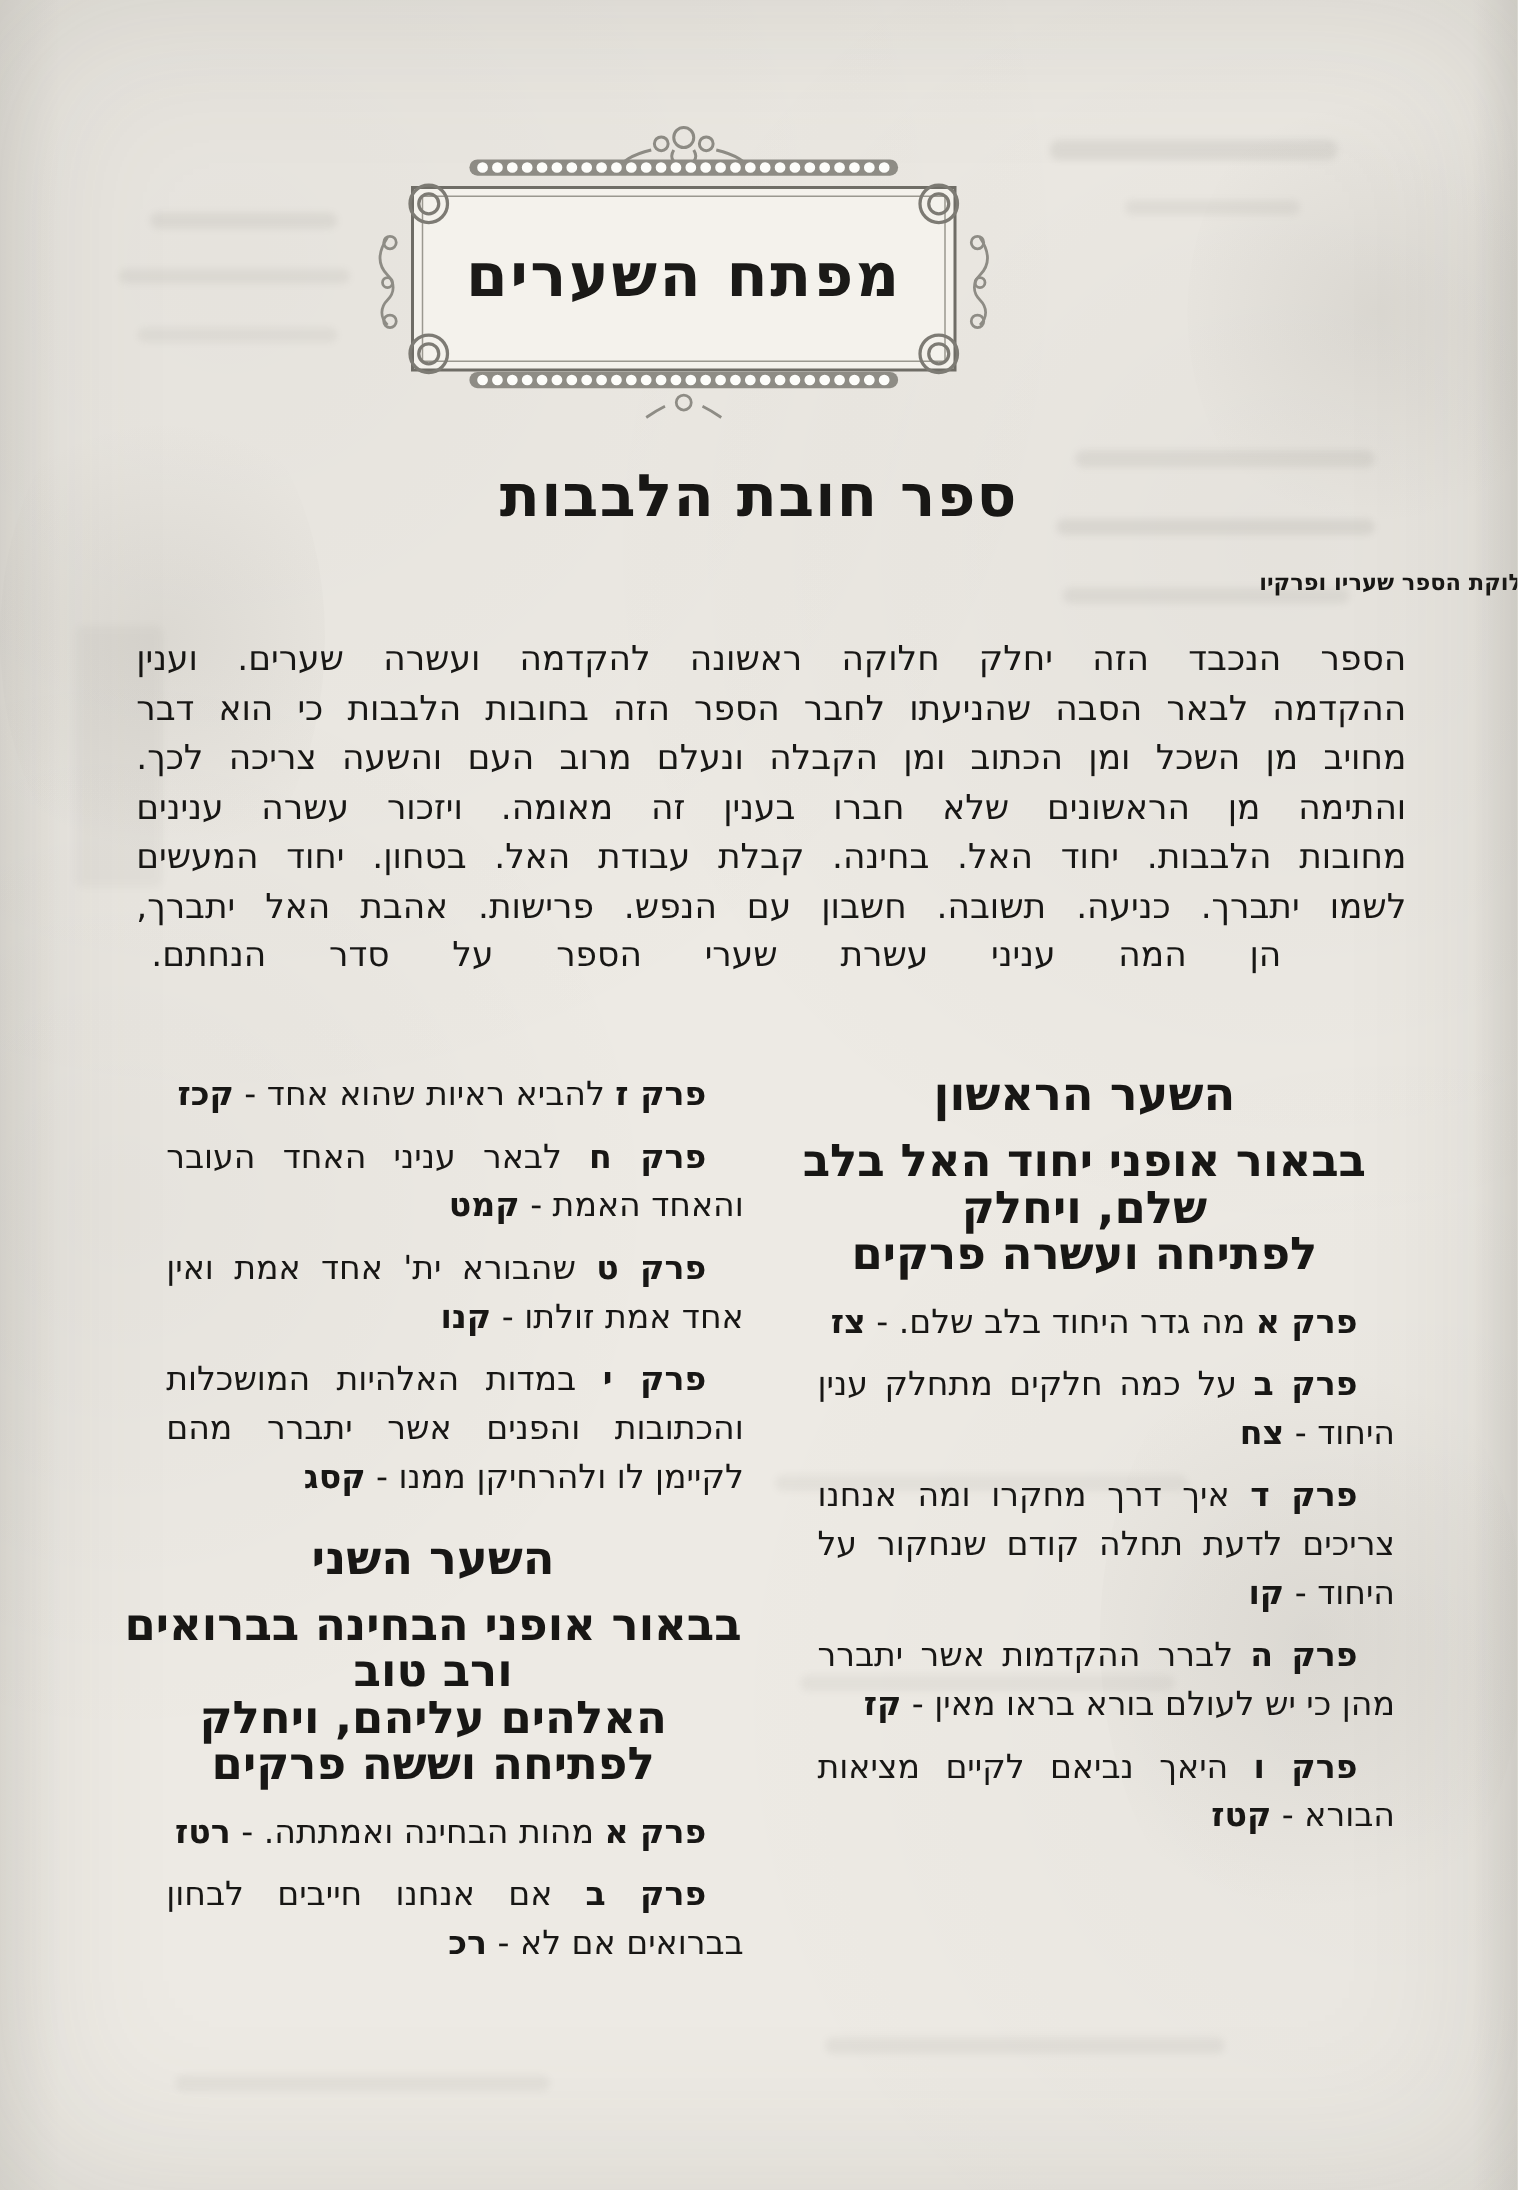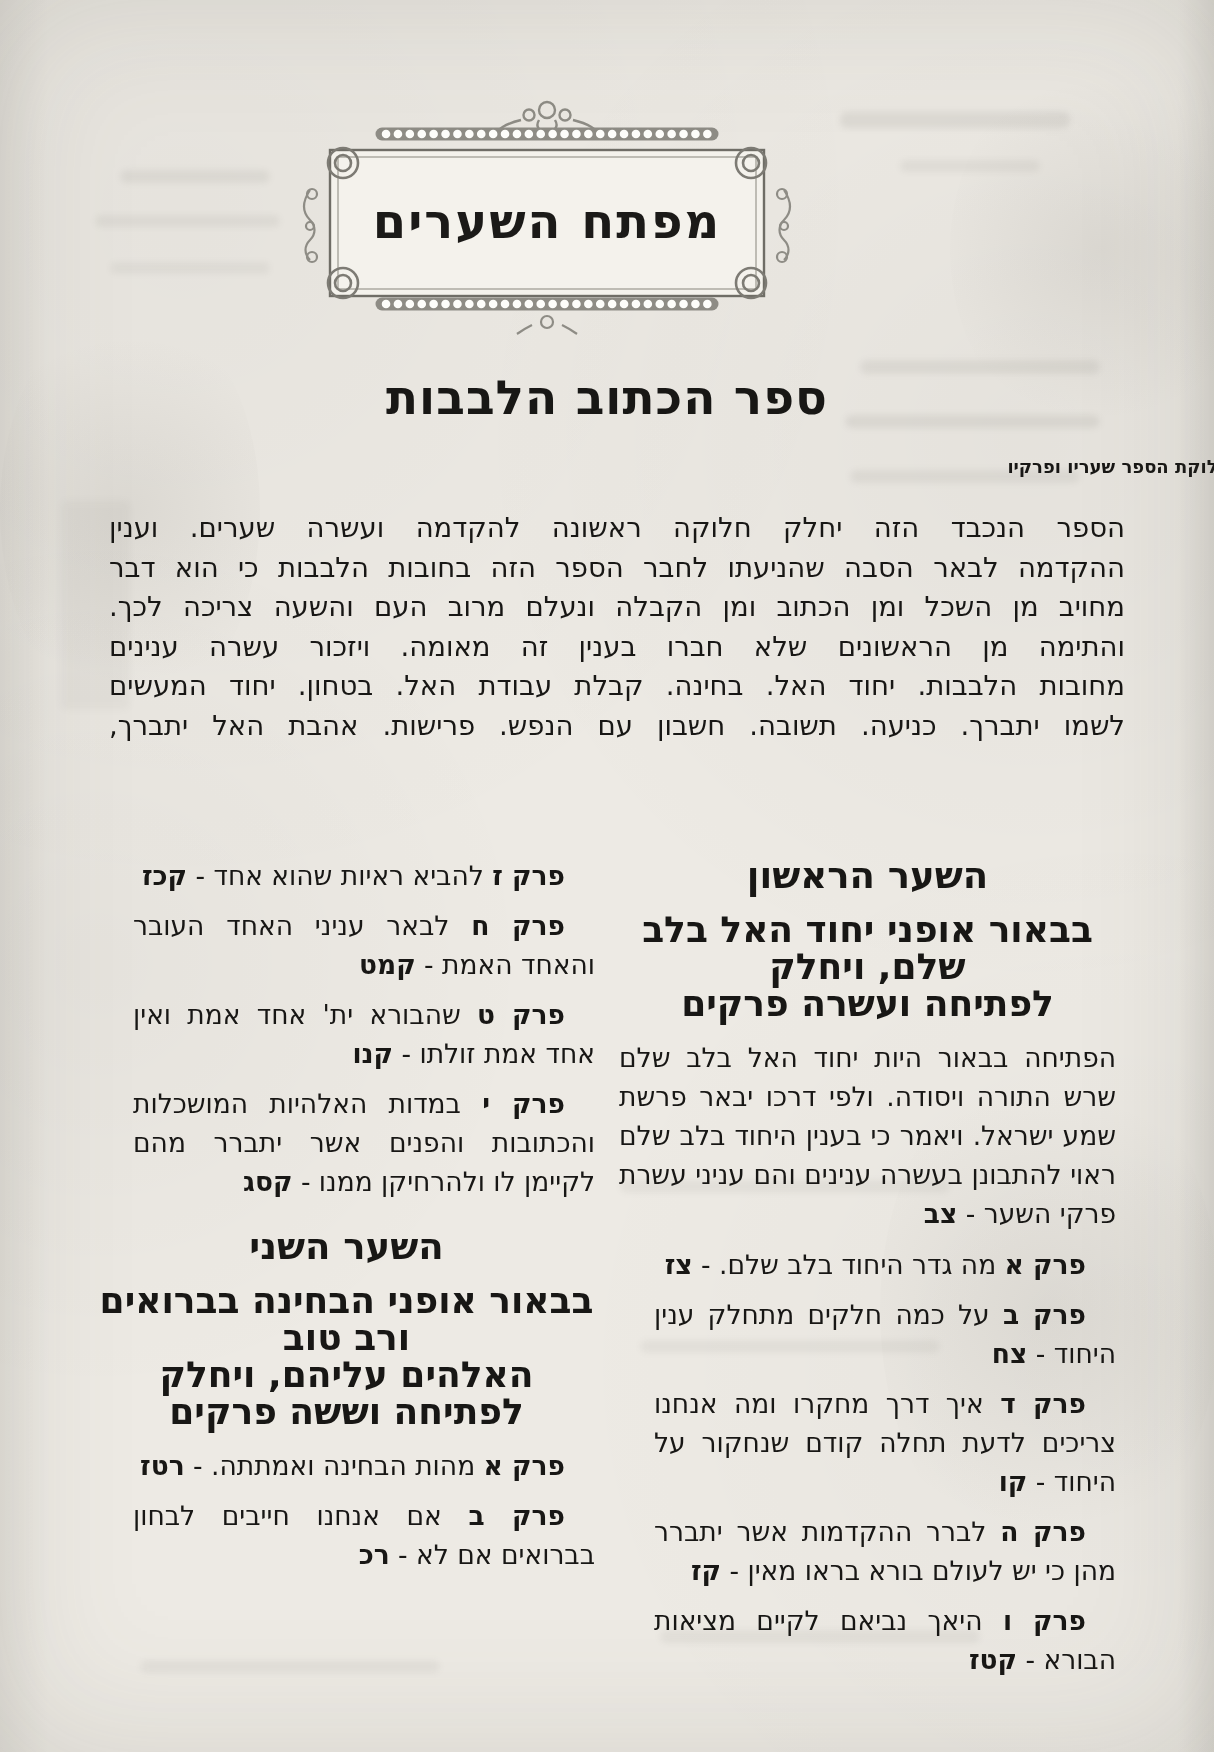--- a/index.html
+++ b/index.html
@@ -116,41 +116,38 @@
           <circle cx="16" cy="163" r="5"></circle>
         <path d="M488 96 C496 108 496 118 488 126 C482 132 482 140 488 146 C494 152 494 160 488 166"></path>
         <circle cx="486" cy="100" r="5"></circle>
           <circle cx="488" cy="132" r="4"></circle>
           <circle cx="486" cy="163" r="5"></circle>
       </g>
     </svg>
     <div class="plate-title">מפתח השערים</div>
   </div>
 
-  <div class="book-title">ספר הכתוב הלבבות</div>
+  <div class="book-title">ספר חובת הלבבות</div>
   <div class="division">חלוקת הספר שעריו ופרקיו</div>
 
   <div class="intro">
     <div class="ln">הספר הנכבד הזה יחלק חלוקה ראשונה להקדמה ועשרה שערים. וענין</div>
     <div class="ln">ההקדמה לבאר הסבה שהניעתו לחבר הספר הזה בחובות הלבבות כי הוא דבר</div>
     <div class="ln">מחויב מן השכל ומן הכתוב ומן הקבלה ונעלם מרוב העם והשעה צריכה לכך.</div>
     <div class="ln">והתימה מן הראשונים שלא חברו בענין זה מאומה. ויזכור עשרה ענינים</div>
     <div class="ln">מחובות הלבבות. יחוד האל. בחינה. קבלת עבודת האל. בטחון. יחוד המעשים</div>
     <div class="ln">לשמו יתברך. כניעה. תשובה. חשבון עם הנפש. פרישות. אהבת האל יתברך,</div>
+    <div class="ln last">הן המה עניני עשרת שערי הספר על סדר הנחתם.</div>
   </div>
 
   <div class="col col-right">
     <div class="gate-heading">השער הראשון</div>
     <div class="gate-subtitle-block">
       <div class="gate-subtitle">בבאור אופני יחוד האל בלב שלם, ויחלק</div>
       <div class="gate-subtitle">לפתיחה ועשרה פרקים</div>
-    </div>
-    <div class="gate-intro">
-      <span>הפתיחה בבאור היות יחוד האל בלב שלם שרש התורה ויסודה. ולפי דרכו יבאר פרשת שמע ישראל. ויאמר כי בענין היחוד בלב שלם ראוי להתבונן בעשרה ענינים והם עניני עשרת פרקי השער -</span>
-      <span class="pg">צב</span>
     </div>
     <div>
   <div class="chapter">
     <span class="ch-label">פרק א</span>
     <span class="ch-text"> מה גדר היחוד בלב שלם. - </span>
     <span class="ch-page">צז</span>
   </div>
 
   <div class="chapter">
     <span class="ch-label">פרק ב</span>

